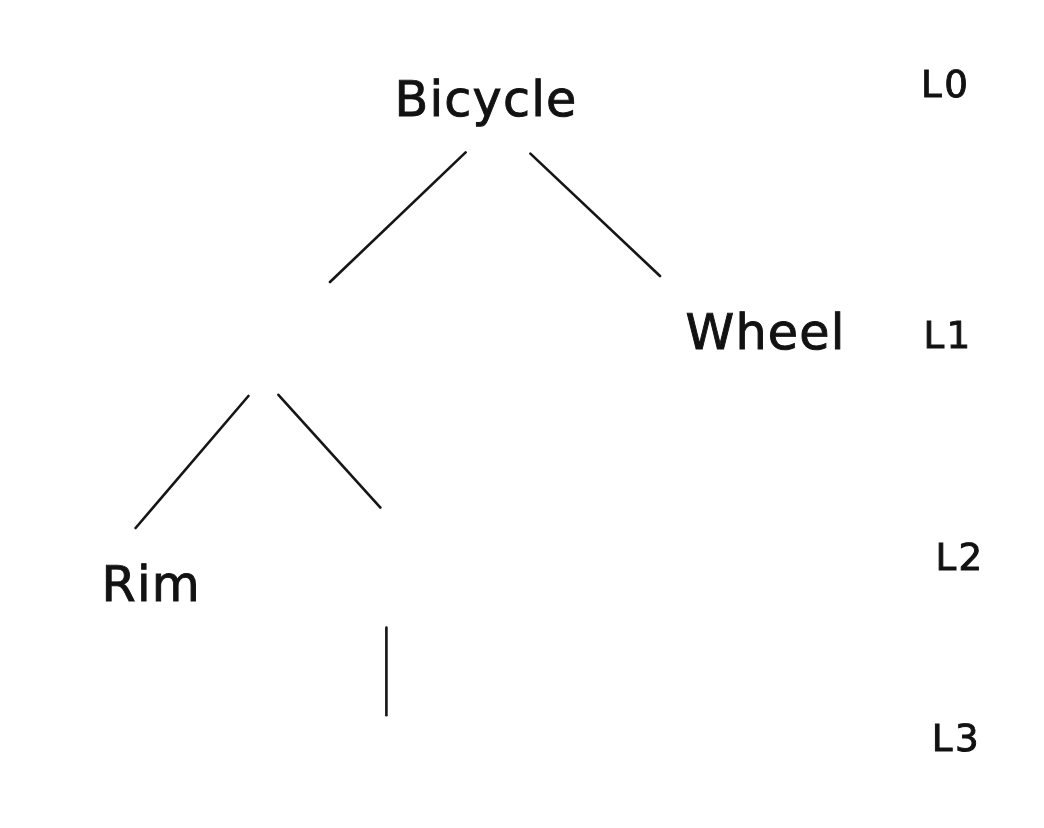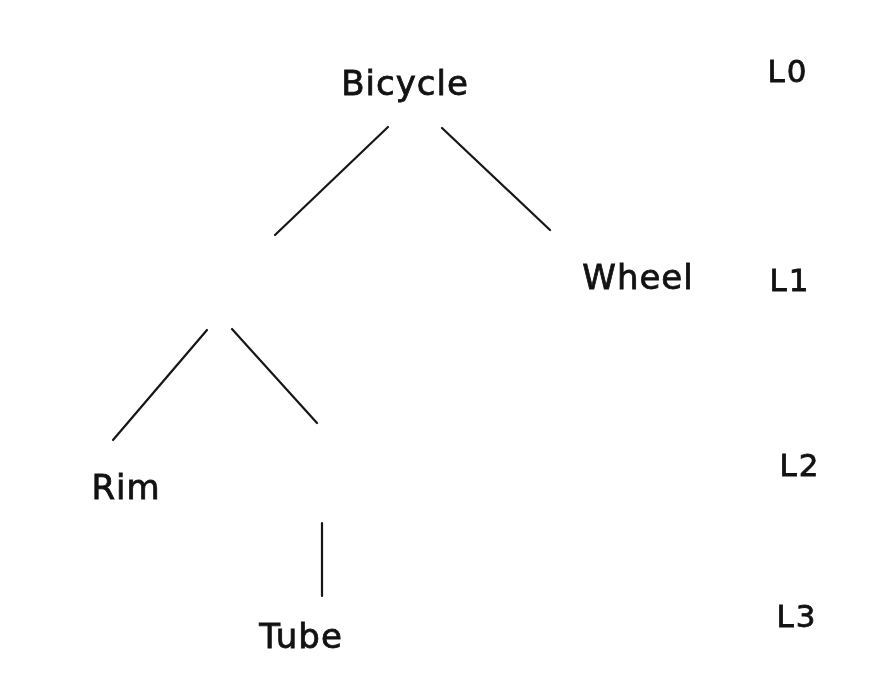--- a/index.html
+++ b/index.html
@@ -29,21 +29,21 @@
   }
   .node-label, .level-label {
     position: absolute;
     transform: translate(-50%, -50%);
     color: #121212;
     white-space: nowrap;
     -webkit-text-stroke: 0.8px #121212;
     letter-spacing: 1px;
   }
   .node-label {
-    font-size: 34px;
+    font-size: 41px;
   }
   .level-label {
     font-size: 31px;
     letter-spacing: 2px;
   }
 </style>
 </head>
 <body>
 
 <div class="canvas">
@@ -52,20 +52,19 @@
       <line x1="388" y1="127" x2="275" y2="235"></line>
       <line x1="442" y1="128" x2="550" y2="230"></line>
       <line x1="207" y1="330" x2="113" y2="440"></line>
       <line x1="232" y1="329" x2="317" y2="423"></line>
       <line x1="322" y1="523" x2="322" y2="596"></line>
     </svg>
 
   <span class="node-label" style="left: 405px; top: 83px;">Bicycle</span>
   <span class="node-label" style="left: 638px; top: 277px;">Wheel</span>
   <span class="node-label" style="left: 126px; top: 487px;">Rim</span>
-  <span class="node-label" style="left: 301px; top: 636px;">Tube</span>
 
   <span class="level-label" style="left: 788px; top: 71px;">L0</span>
   <span class="level-label" style="left: 790px; top: 280px;">L1</span>
   <span class="level-label" style="left: 800px; top: 465px;">L2</span>
   <span class="level-label" style="left: 797px; top: 616px;">L3</span>
 
 </div>
 
 </body></html>

